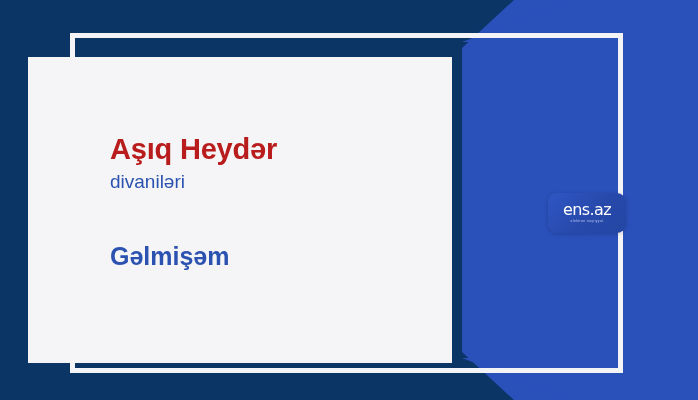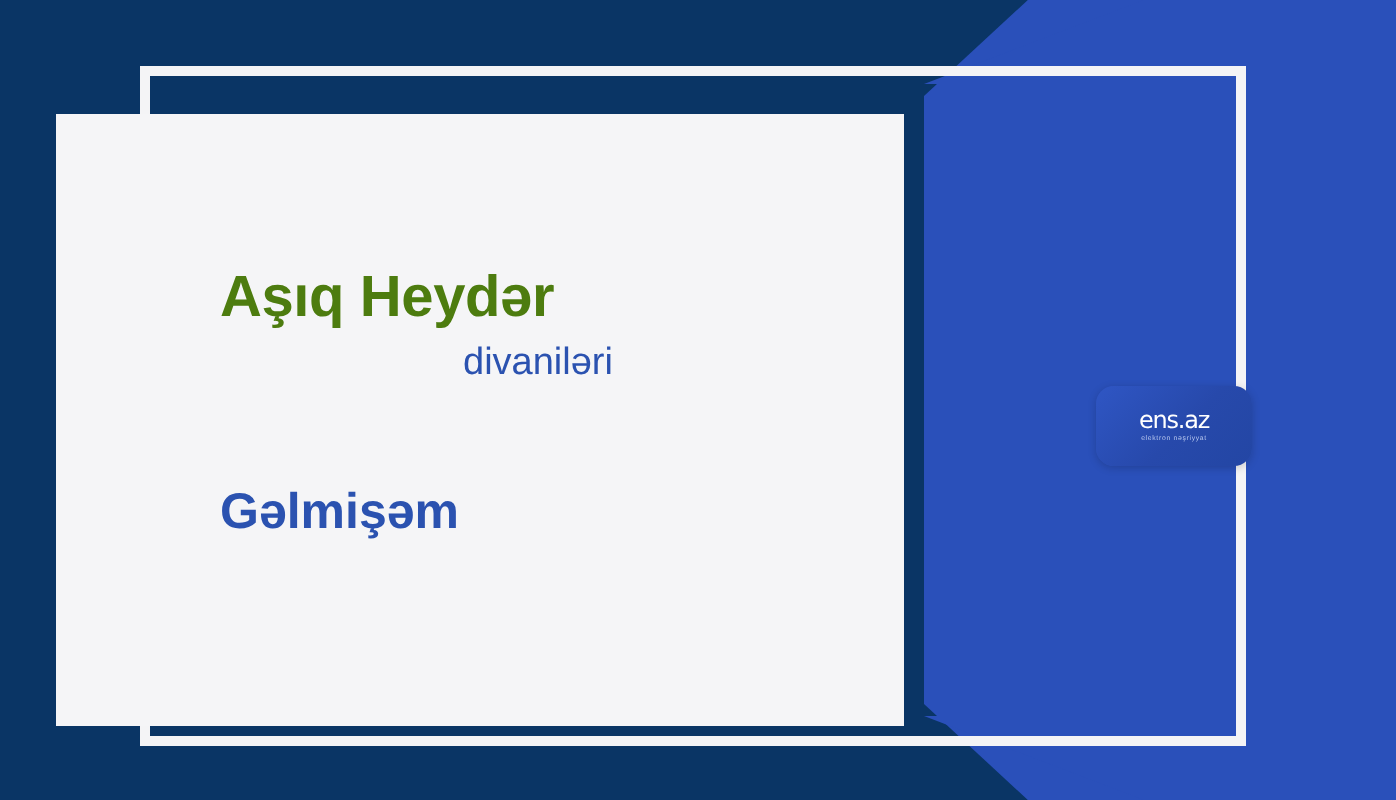--- a/index.html
+++ b/index.html
@@ -80,32 +80,31 @@
   .card-inner {
     position: absolute;
     left: 82px;
     top: 76px;
     right: 24px;
   }
 
   .title {
     font-size: 29px;
     font-weight: 700;
-    color: #4d7c0f;
+    color: #b91c1c;
     line-height: 1.12;
     letter-spacing: -0.2px;
     margin: 0;
   }
   .subtitle {
     font-size: 19px;
     font-weight: 400;
     color: #2b52b0;
     line-height: 1.2;
     margin: 6px 0 0 0;
-    text-align: center;
   }
   .piece-title {
     font-size: 25px;
     font-weight: 700;
     color: #2b52b0;
     line-height: 1.15;
     margin: 48px 0 12px 0;
   }
 
   
@@ -117,21 +116,21 @@
     height: 40px;
     border-radius: 9px;
     background: linear-gradient(135deg, #2f56c4 0%, #2749ab 55%, #2346a4 100%);
     display: flex;
     flex-direction: column;
     align-items: center;
     justify-content: center;
     box-shadow: 0 1px 4px rgba(0,0,0,0.18);
   }
   .badge-wordmark {
-    font-size: 12px;
+    font-size: 16px;
     font-weight: 400;
     color: #ffffff;
     letter-spacing: -0.6px;
     line-height: 1;
     font-family: "DejaVu Sans", sans-serif;
   }
   .badge-tagline {
     margin-top: 2px;
     font-size: 3.4px;
     color: #b9c8ef;

